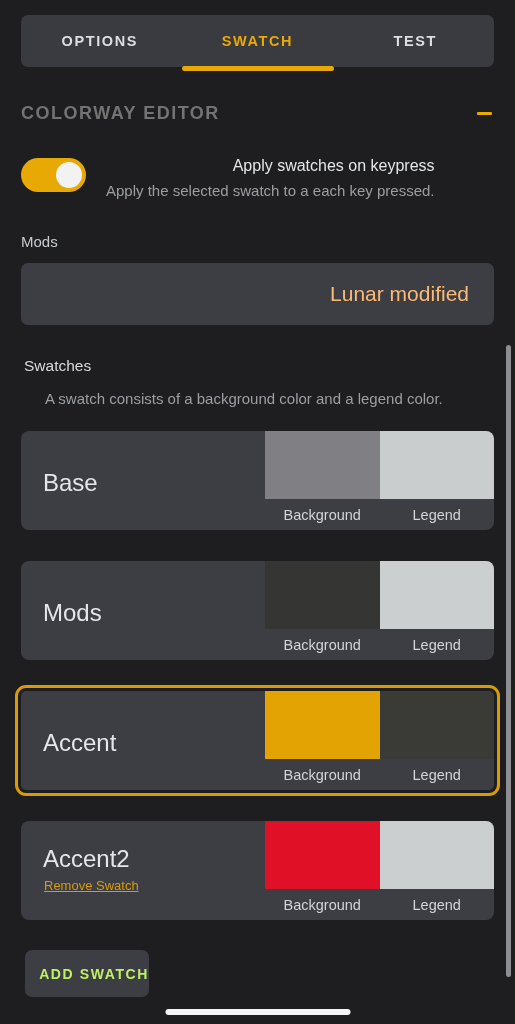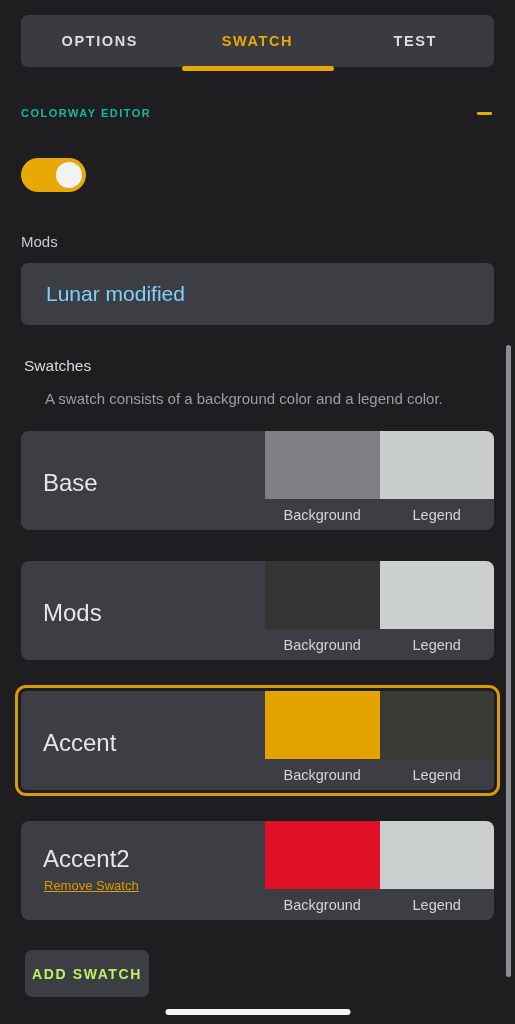--- a/index.html
+++ b/index.html
@@ -1,16 +1,16 @@
 <!DOCTYPE html>
 <html><head>
 <meta charset="utf-8">
 <title>Colorway Editor</title>
 <style>
-  * { box-sizing: border-box; margin: 0; padding: 0; }
+  * { box-sizing: border-box; margin: 0; padding: 0; text-align: right; }
 
   html, body {
     width: 515px;
     height: 1024px;
     overflow: hidden;
   }
 
   body {
     background: #1e1e20;
     font-family: "Liberation Sans", sans-serif;
@@ -60,24 +60,24 @@
     position: absolute;
     left: 21px;
     top: 100px;
     width: 473px;
     height: 26px;
     display: flex;
     align-items: center;
     justify-content: space-between;
   }
   .section-title {
-    font-size: 11px;
+    font-size: 18px;
     font-weight: bold;
     letter-spacing: 1.5px;
-    color: #14b8a6;
+    color: #737373;
   }
   .collapse-icon {
     width: 20px;
     height: 20px;
     display: flex;
     align-items: center;
     justify-content: center;
     cursor: pointer;
   }
   .collapse-icon i {
@@ -139,21 +139,21 @@
   }
   .name-input {
     position: absolute;
     left: 21px;
     top: 263px;
     width: 473px;
     height: 62px;
     background: #3d3d44;
     border: none;
     border-radius: 7px;
-    color: #7dd3fc;
+    color: #fdba74;
     font-family: "Liberation Sans", sans-serif;
     font-size: 21px;
     padding: 0 25px;
     outline: none;
   }
 
   
   .swatches-heading {
     position: absolute;
     left: 24px;
@@ -306,20 +306,24 @@
   <div class="section-title">COLORWAY EDITOR</div>
   <div class="collapse-icon">
       <i></i>
     </div>
 </div>
 
 <div class="toggle-row">
   <div class="switch">
     <div class="knob"></div>
   </div>
+  <div class="toggle-texts">
+    <div class="toggle-label">Apply swatches on keypress</div>
+    <div class="toggle-desc">Apply the selected swatch to a each key pressed.</div>
+  </div>
 </div>
 
 <div class="field-label">Mods</div>
 <input class="name-input" type="text" value="Lunar modified" style="">
 
 <div class="swatches-heading">Swatches</div>
 <div class="swatches-sub">A swatch consists of a background color and a legend color.</div>
 
 <div class="swatch-list">
 

